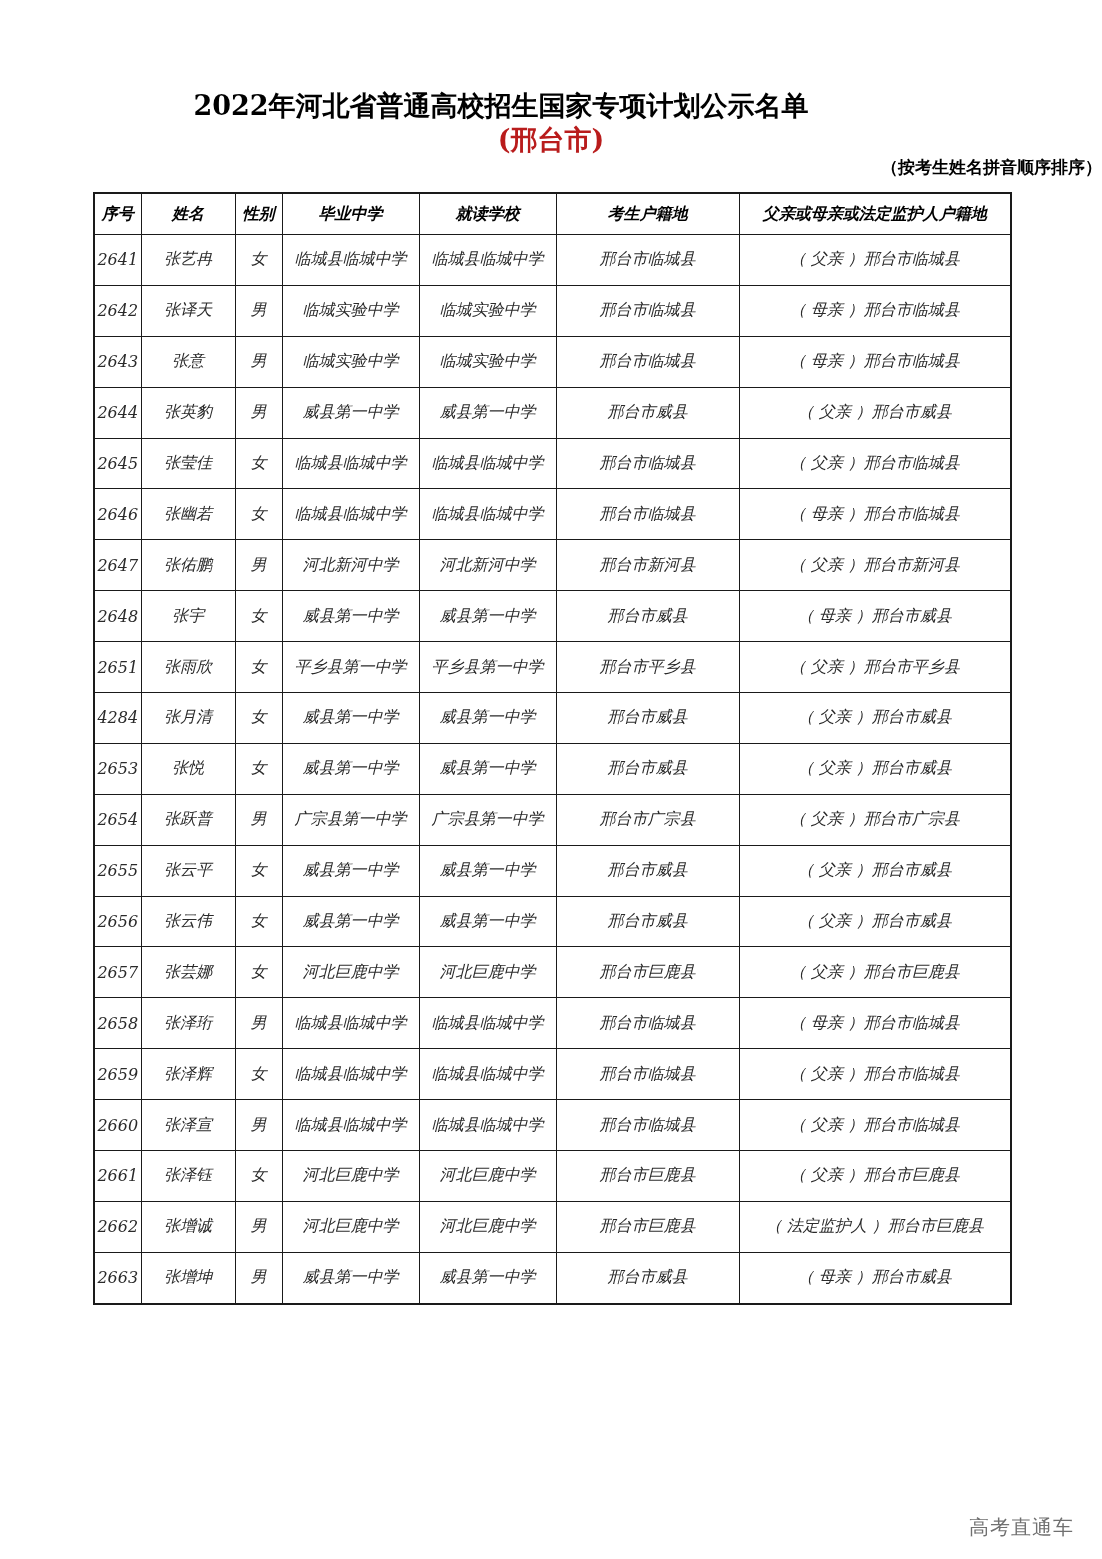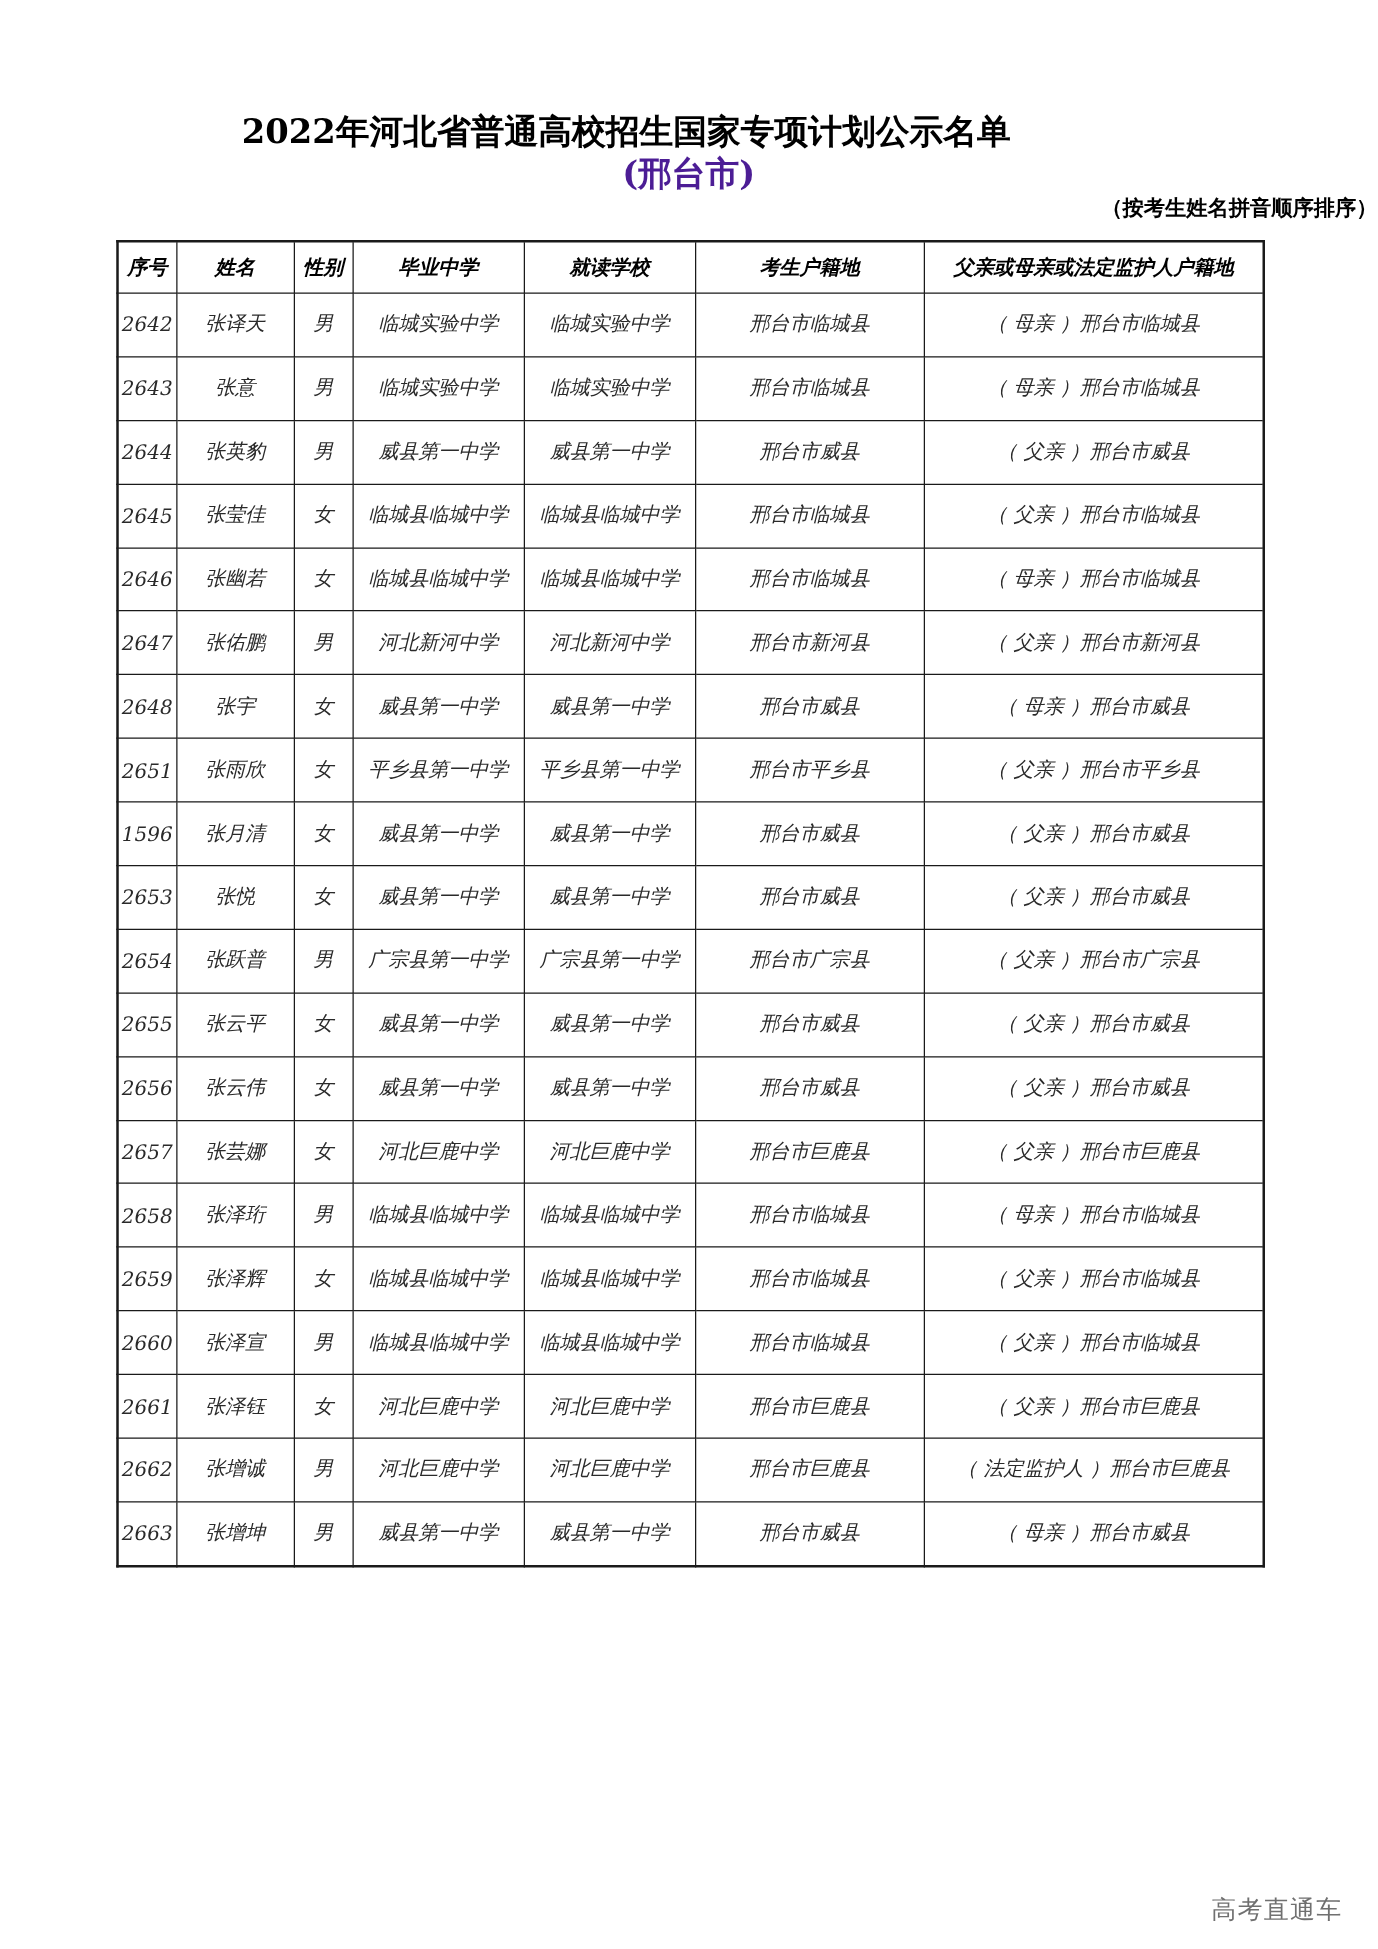--- a/index.html
+++ b/index.html
@@ -9,21 +9,21 @@
       color: #1a1a1a;
     }
     .title {
       position: absolute; left: 0; width: 1002px; top: 88px;
       text-align: center; font-size: 27px; font-weight: bold; line-height: 36px;
       color: #000;
     }
     .subtitle {
       position: absolute; left: 0; width: 1102px; top: 124px;
       text-align: center; font-size: 27px; font-weight: bold; line-height: 32px;
-      color: #4c1d95;
+      color: #b91c1c;
     }
     .note {
       position: absolute; left: 0; width: 1102px; top: 155px;
       text-align: right; font-size: 17px; font-weight: bold; line-height: 24px;
       color: #000;
     }
     table.roster {
       position: absolute; left: 93px; top: 192px;
       width: 917px; border-collapse: collapse; table-layout: fixed;
       border: 2px solid #1a1a1a;
@@ -71,20 +71,29 @@
       <th>姓名</th>
       <th>性别</th>
       <th>毕业中学</th>
       <th>就读学校</th>
       <th>考生户籍地</th>
       <th>父亲或母亲或法定监护人户籍地</th>
     </tr>
   </thead>
   <tbody id="roster-body">
       <tr>
+        <td class="seq">2641</td>
+        <td>张艺冉</td>
+        <td>女</td>
+        <td>临城县临城中学</td>
+        <td>临城县临城中学</td>
+        <td>邢台市临城县</td>
+        <td>（ 父亲 ）邢台市临城县</td>
+      </tr>
+      <tr>
         <td class="seq">2642</td>
         <td>张译天</td>
         <td>男</td>
         <td>临城实验中学</td>
         <td>临城实验中学</td>
         <td>邢台市临城县</td>
         <td>（ 母亲 ）邢台市临城县</td>
       </tr>
       <tr>
         <td class="seq">2643</td>
@@ -143,21 +152,21 @@
       <tr>
         <td class="seq">2651</td>
         <td>张雨欣</td>
         <td>女</td>
         <td>平乡县第一中学</td>
         <td>平乡县第一中学</td>
         <td>邢台市平乡县</td>
         <td>（ 父亲 ）邢台市平乡县</td>
       </tr>
       <tr>
-        <td class="seq">1596</td>
+        <td class="seq">4284</td>
         <td>张月清</td>
         <td>女</td>
         <td>威县第一中学</td>
         <td>威县第一中学</td>
         <td>邢台市威县</td>
         <td>（ 父亲 ）邢台市威县</td>
       </tr>
       <tr>
         <td class="seq">2653</td>
         <td>张悦</td>

